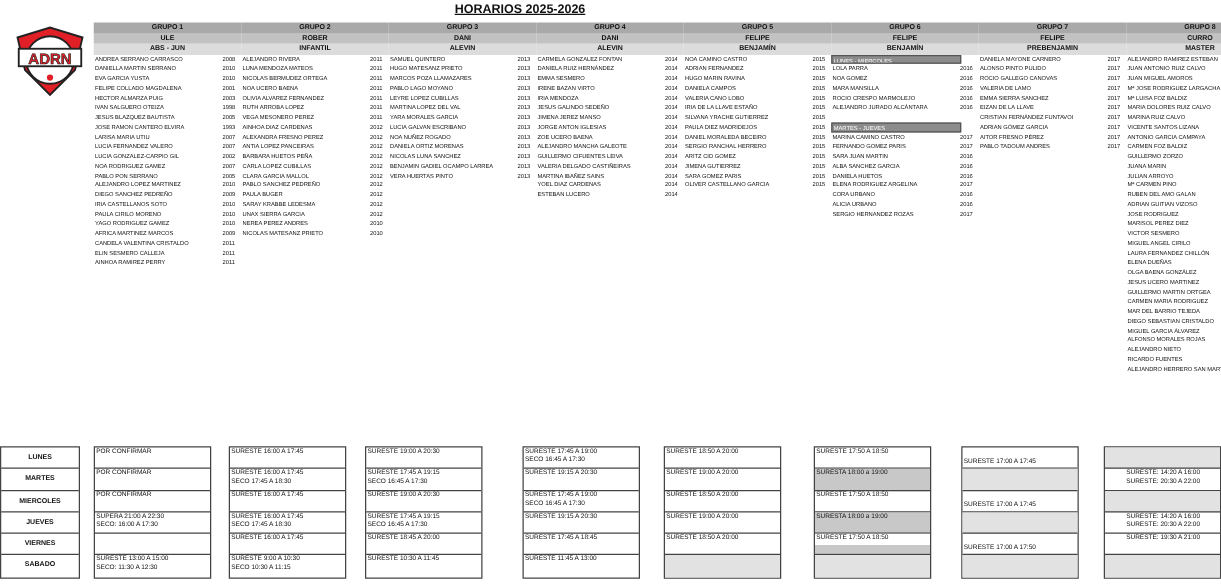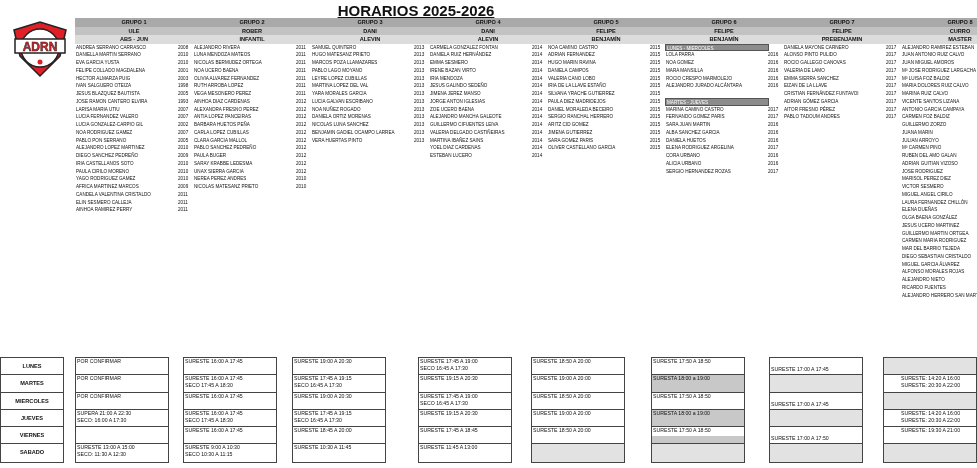--- a/index.html
+++ b/index.html
@@ -1,17 +1,17 @@
 <!DOCTYPE html>
 <html><head>
 <meta charset="utf-8">
 <style>
   * { box-sizing: border-box; margin: 0; padding: 0; }
   body { width: 977px; height: 468px; background: #fff; font-family: "Liberation Sans", sans-serif; color: #111; overflow: hidden; position: relative; }
-  .title { position: absolute; left: 0; width: 832px; top: 2px; text-align: center; font-size: 15px; font-weight: bold; text-decoration: underline; }
+  .title { position: absolute; left: 0; width: 832px; top: 2px; text-align: center; font-size: 10px; font-weight: bold; text-decoration: underline; }
   .logo { position: absolute; left: 10px; top: 20px; width: 60px; height: 58px; }
   .groups { position: absolute; left: 75px; top: 18px; width: 902px; display: flex; }
   .grp { width: 118px; flex: 0 0 auto; }
   .hdr { text-align: center; font-size: 5.6px; font-weight: bold; height: 8.5px; line-height: 8.5px; }
   .h1 { background: #a9a9a9; }
   .h2 { background: #c2c2c2; }
   .h3 { background: #dcdcdc; }
   .row { display: flex; font-size: 4.6px; height: 7.75px; line-height: 7.75px; white-space: nowrap; }
   .row .nm { flex: 1; overflow: hidden; padding-left: 1px; }
   .row .yr { width: 15px; text-align: left; }

